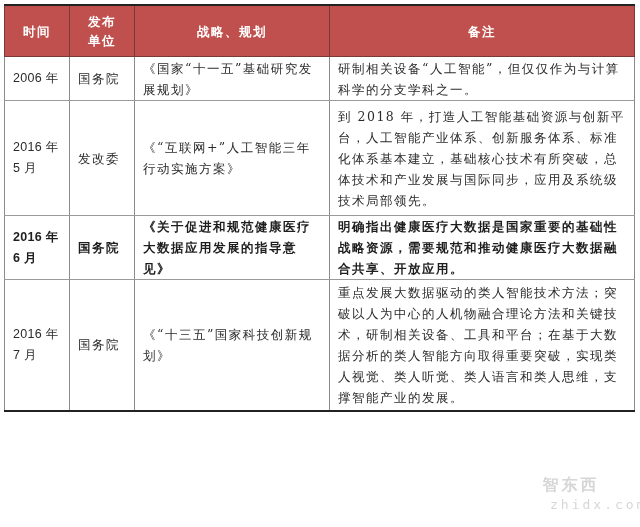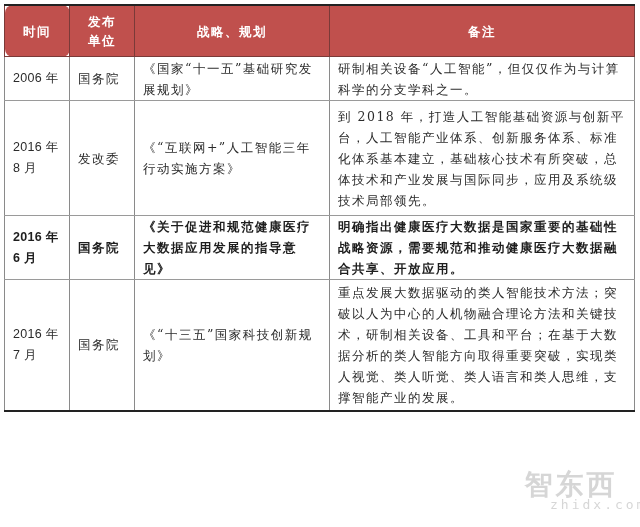--- a/index.html
+++ b/index.html
@@ -5,29 +5,29 @@
   html, body { margin: 0; padding: 0; background: #ffffff; }
   body { width: 640px; height: 527px; position: relative; overflow: hidden;
          font-family: "DejaVu Serif", "Liberation Serif", serif; color: #2b2b2b; }
   .tbl { position: absolute; left: 4px; top: 4px; width: 631px; border-collapse: collapse;
          table-layout: fixed; border-top: 2px solid #222; border-bottom: 2px solid #222; }
   .tbl td, .tbl th { border-left: 1px solid #8a8a8a; border-right: 1px solid #8a8a8a;
          border-bottom: 1px solid #9a9a9a; padding: 0 8px; font-size: 12.5px; line-height: 21px;
          vertical-align: middle; letter-spacing: 1.5px; }
   .tbl th { background: #c0504d; color: #ffffff; font-weight: bold; text-align: center;
          height: 50px; font-size: 12.5px; line-height: 19px; border-color: #7a3a38; }
-  .c-time { width: 48px; border-radius: 8px; }
+  .c-time { width: 48px; }
   .c-org { width: 48px; text-align: left; }
   .c-plan { width: 178px; margin-left: 10px; }
   .c-note { }
   .tbl td.c-time { font-family: "Liberation Sans", "DejaVu Sans", sans-serif; letter-spacing: 0.3px; }
   .bold td { font-weight: bold; color: #1e1e1e; }
   .watermark { position: absolute; right: 14px; bottom: 10px; width: 110px; height: 44px;
          color: rgba(180,180,180,0.55); text-align: center; pointer-events: none; }
-  .wm-cn { font-size: 28px; font-weight: bold; line-height: 24px; letter-spacing: 3px;
+  .wm-cn { font-size: 16px; font-weight: bold; line-height: 24px; letter-spacing: 3px;
          font-family: "DejaVu Sans", sans-serif; }
   .wm-en { font-size: 13px; line-height: 16px; letter-spacing: 3px;
          font-family: "DejaVu Sans Mono", monospace; margin-left: 34px; }
 </style>
 </head>
 <body>
 
 <table class="tbl">
   <thead>
     <tr>
@@ -39,21 +39,21 @@
     </tr>
   </thead>
   <tbody>
     <tr style="height:44px">
       <td class="c-time">2006 年</td>
       <td class="c-org">国务院</td>
       <td class="c-plan">《国家“十一五”基础研究发展规划》</td>
       <td class="c-note">研制相关设备“人工智能”，但仅仅作为与计算科学的分支学科之一。</td>
     </tr>
     <tr style="height:115px">
-      <td class="c-time">2016 年 8 月</td>
+      <td class="c-time">2016 年 5 月</td>
       <td class="c-org">发改委</td>
       <td class="c-plan">《“互联网+”人工智能三年行动实施方案》</td>
       <td class="c-note">到 2018 年，打造人工智能基础资源与创新平台，人工智能产业体系、创新服务体系、标准化体系基本建立，基础核心技术有所突破，总体技术和产业发展与国际同步，应用及系统级技术局部领先。</td>
     </tr>
     <tr class="bold" style="height:51px">
       <td class="c-time">2016 年 6 月</td>
       <td class="c-org">国务院</td>
       <td class="c-plan">《关于促进和规范健康医疗大数据应用发展的指导意见》</td>
       <td class="c-note">明确指出健康医疗大数据是国家重要的基础性战略资源，需要规范和推动健康医疗大数据融合共享、开放应用。</td>
     </tr>

